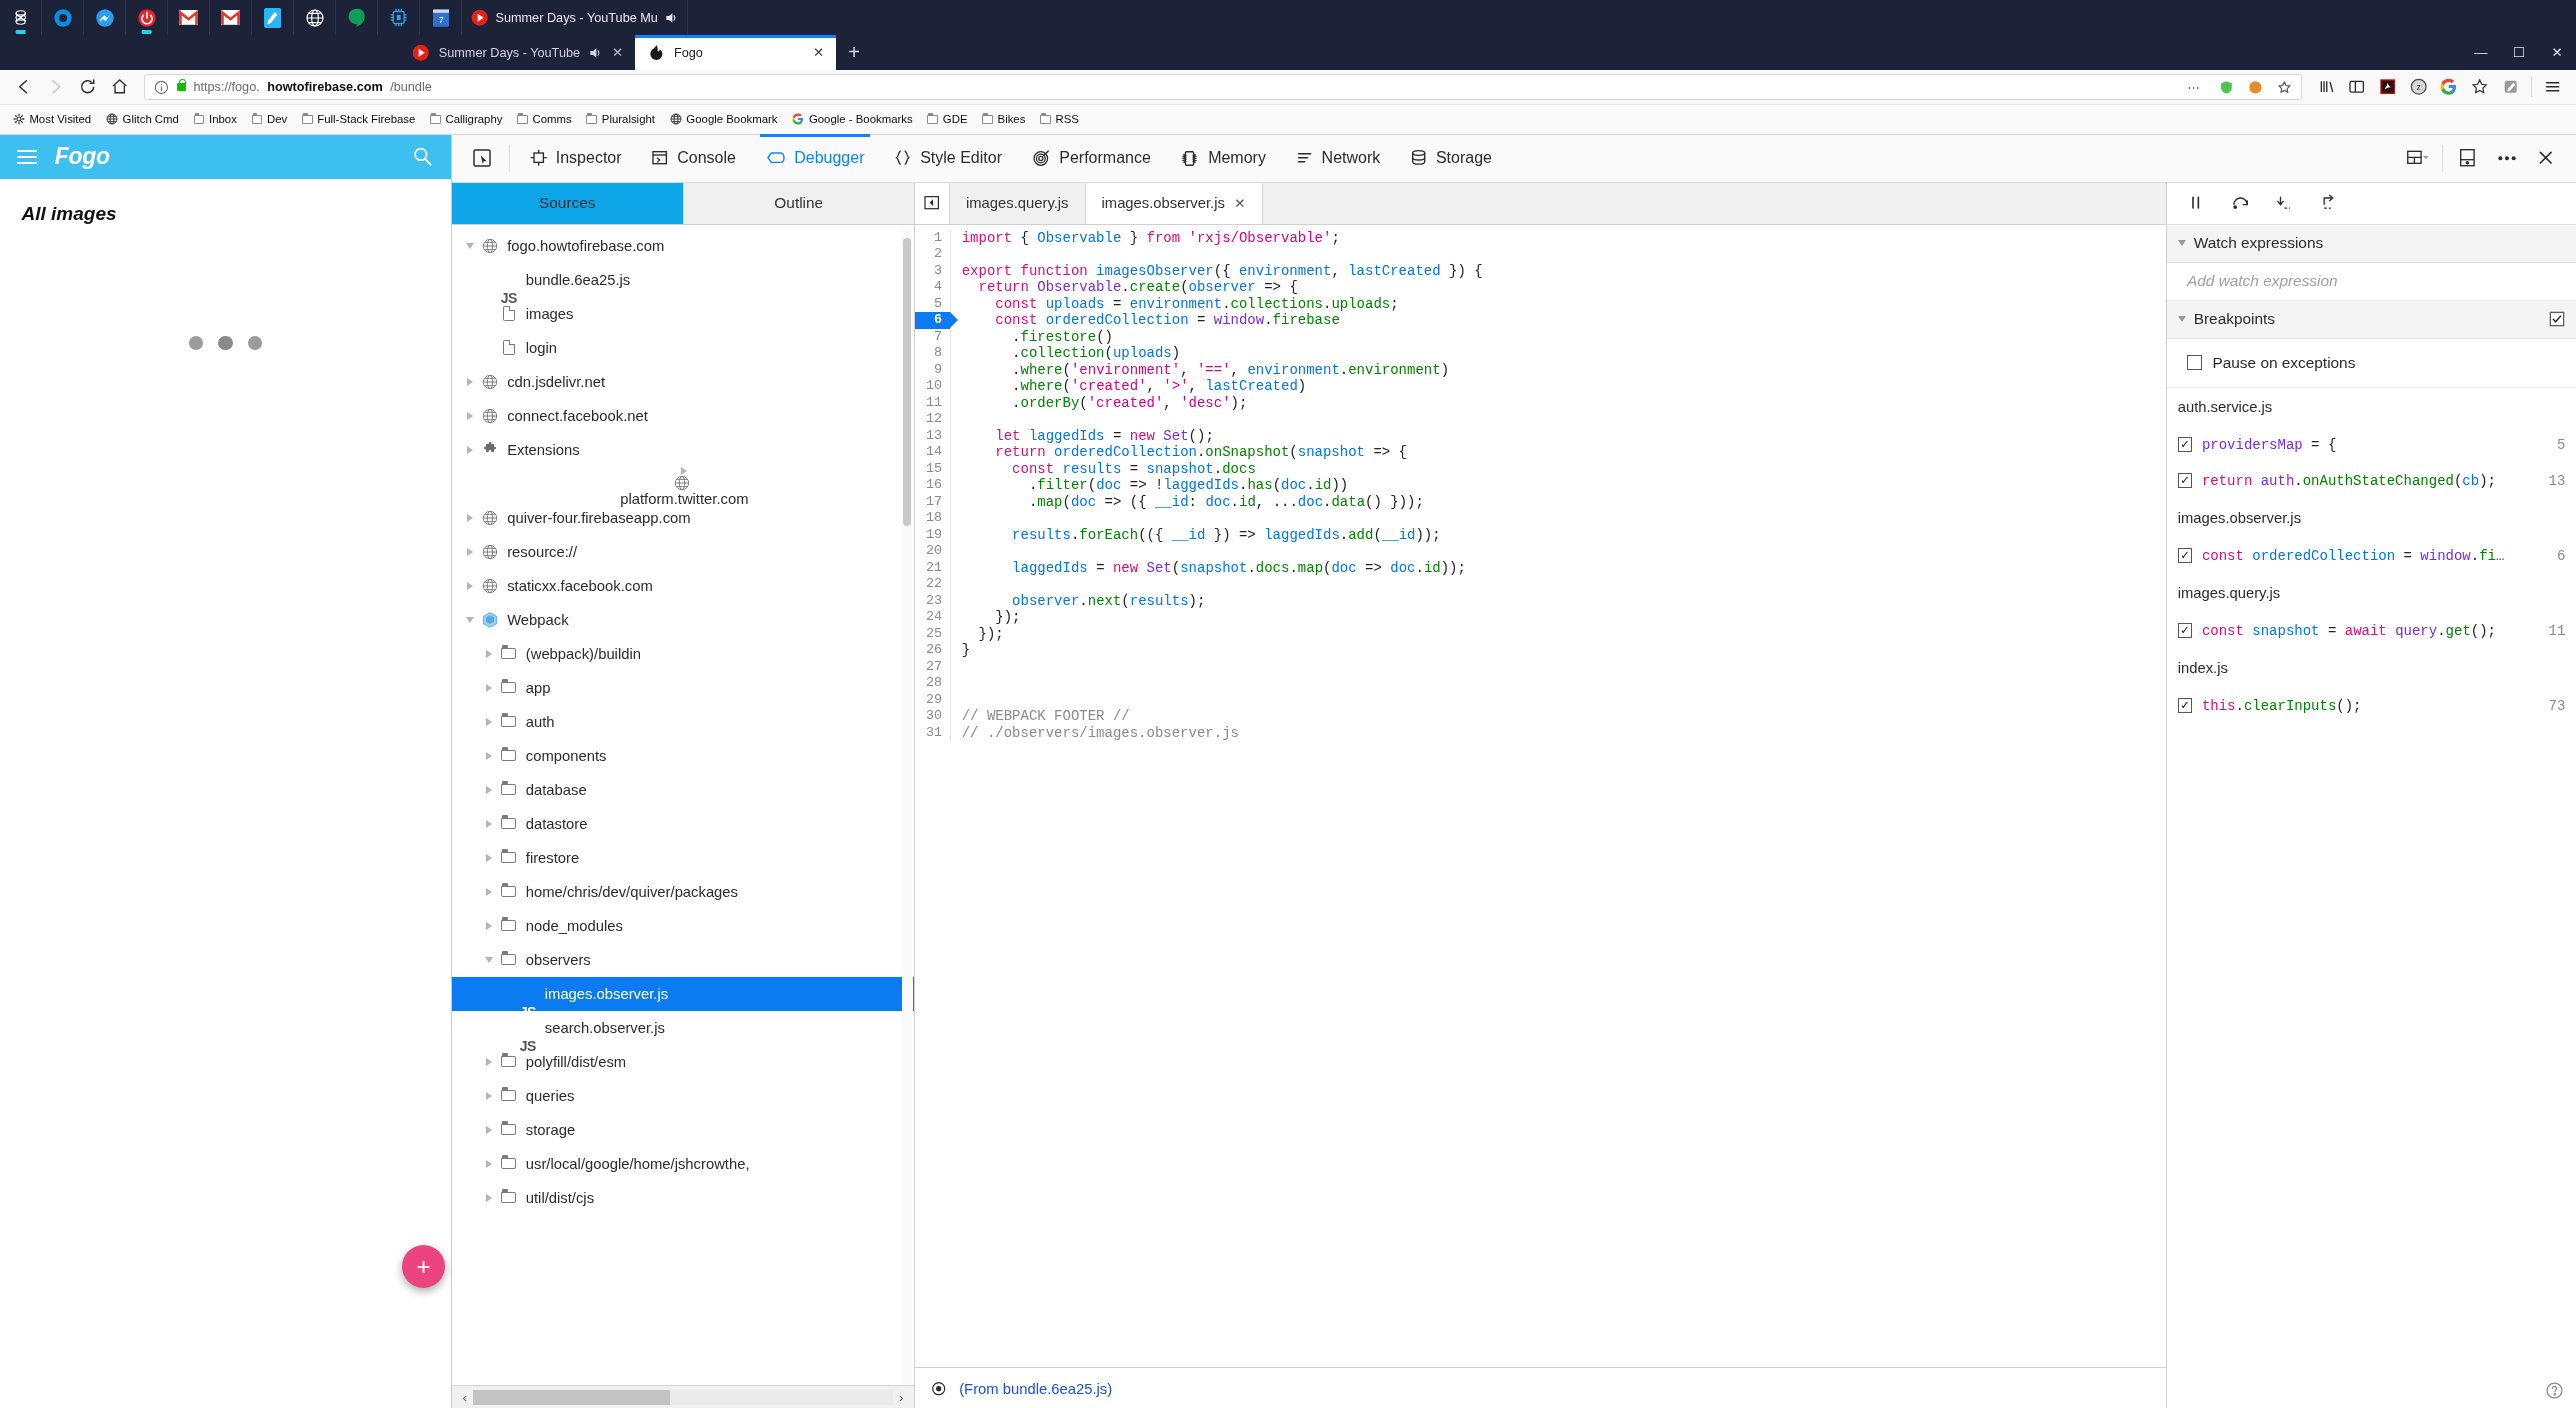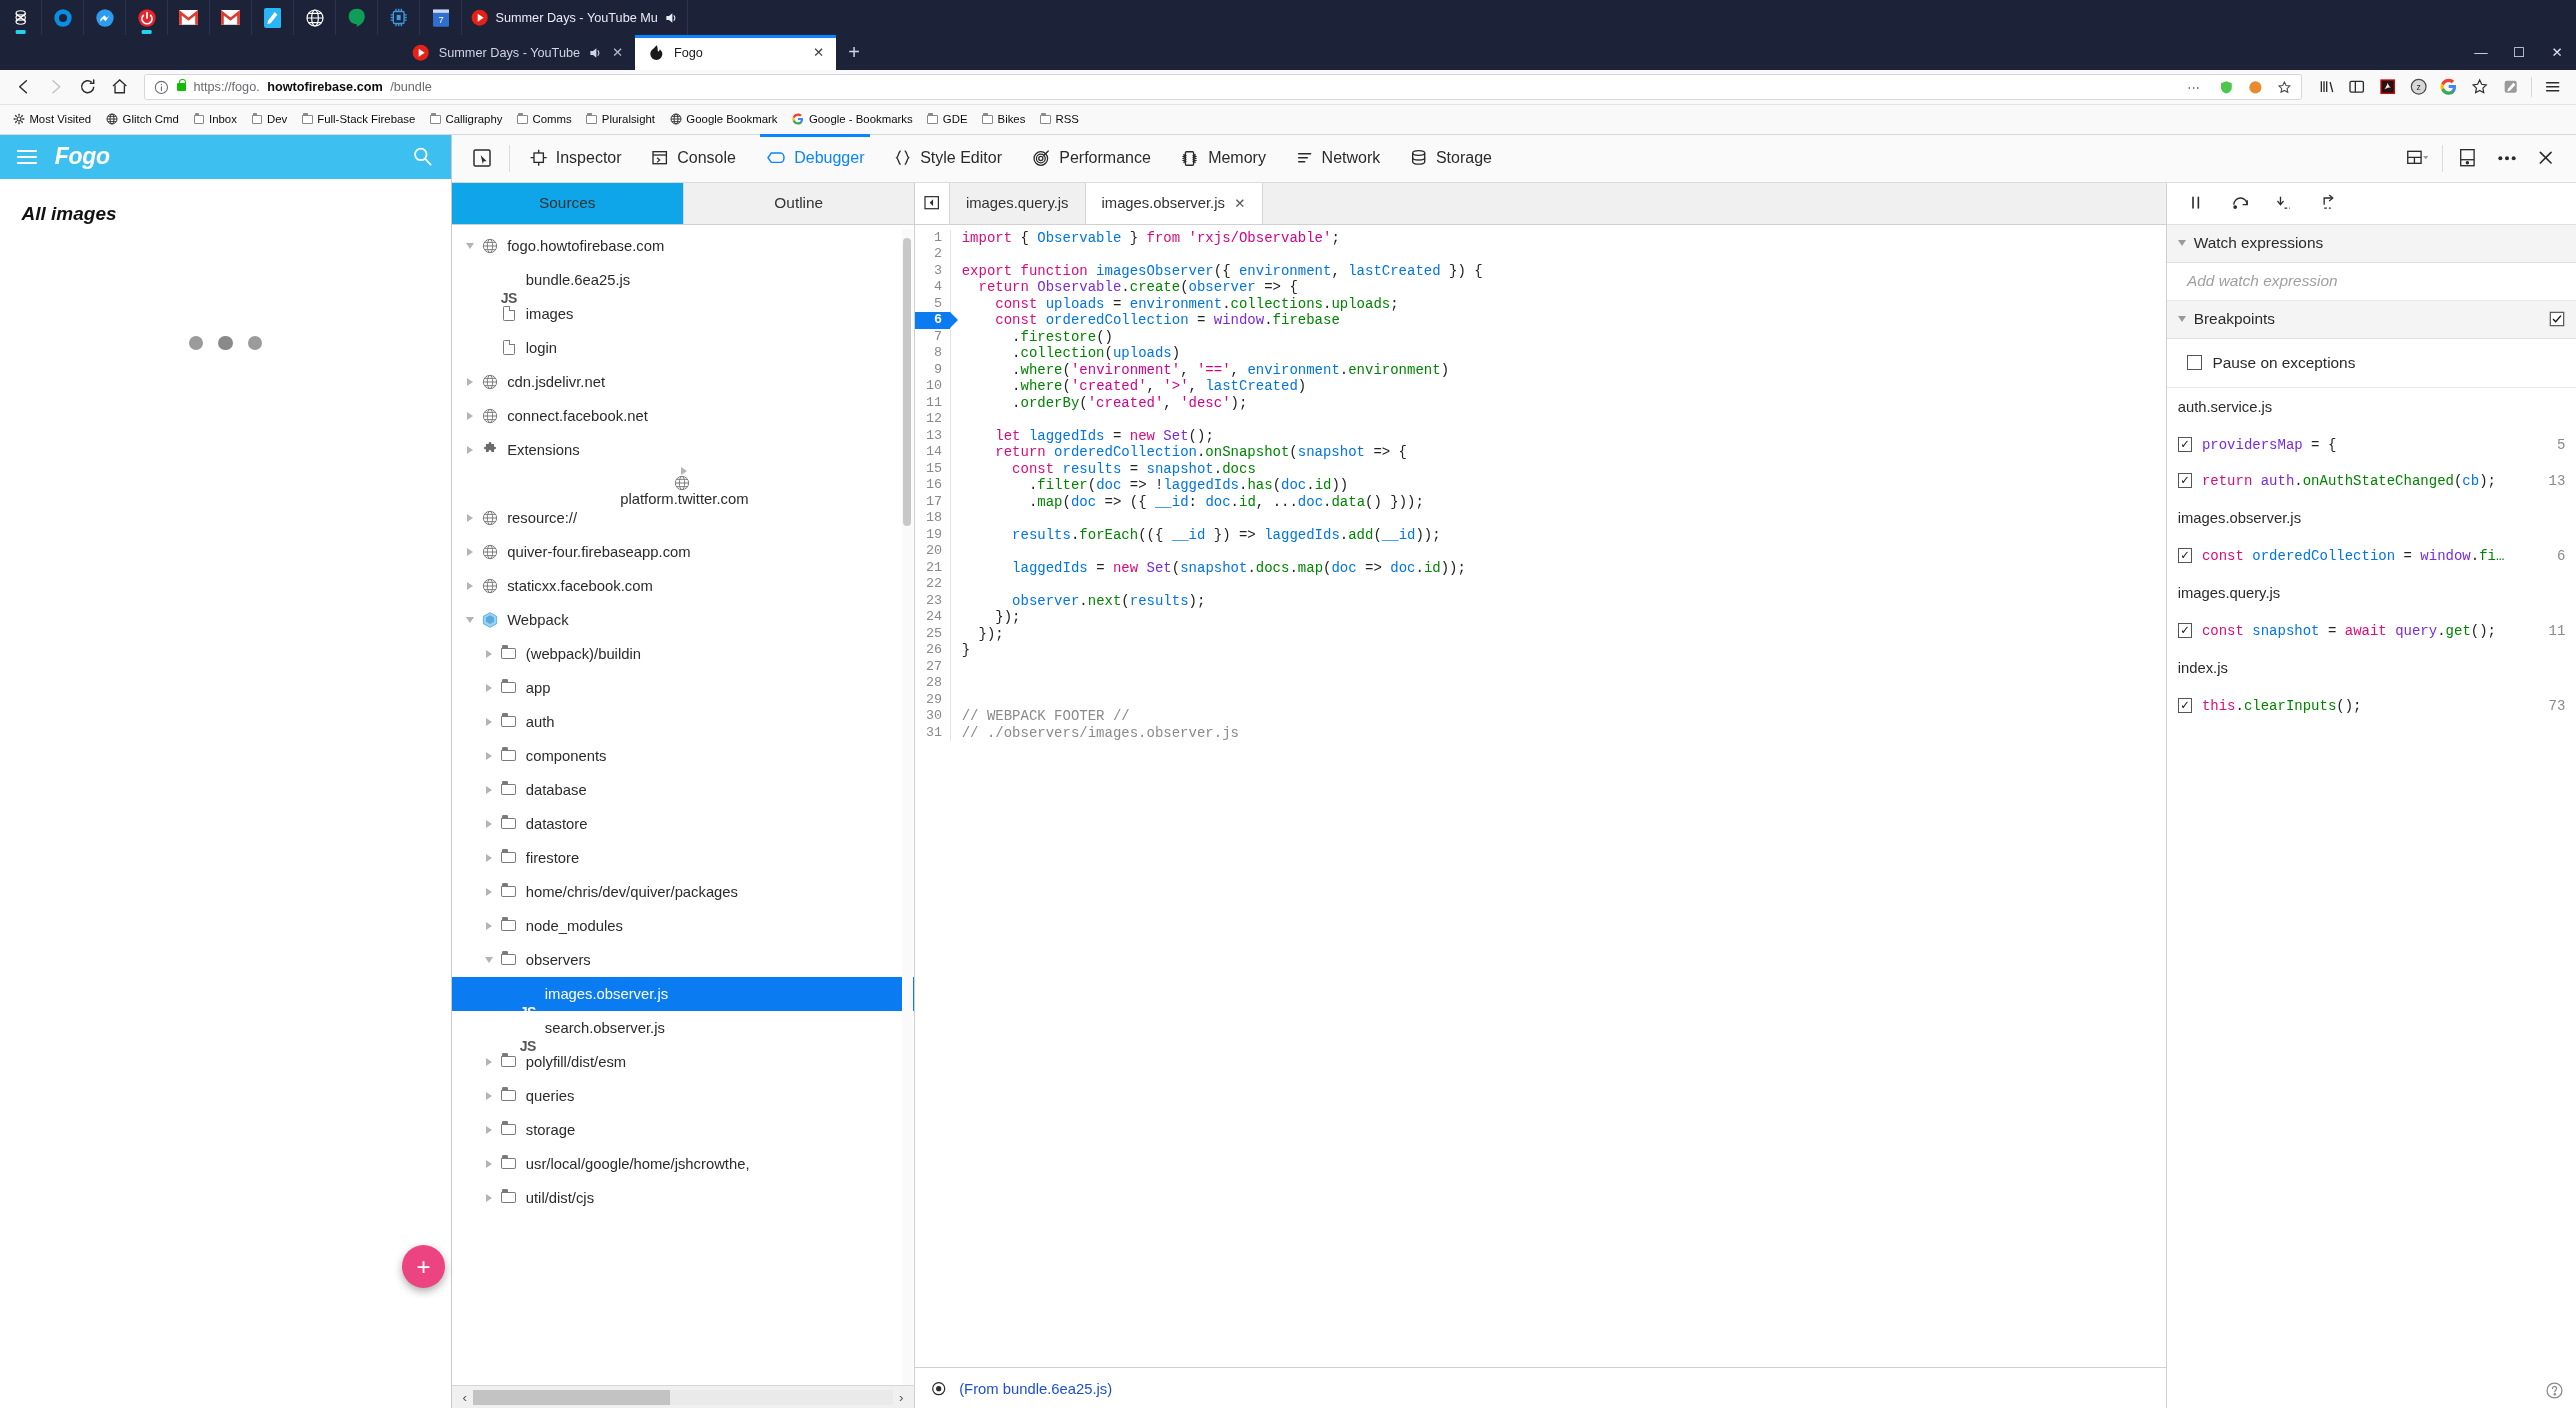--- a/index.html
+++ b/index.html
@@ -684,34 +684,34 @@
                 <span class="tw">
                   <span class="tri"></span>
                 </span>
                 <span class="ni">
                   <svg width="16" height="16" viewBox="0 0 24 24" fill="none" stroke="#7b7b7b" stroke-width="1.5">
                     <circle cx="12" cy="12" r="10"></circle>
                     <ellipse cx="12" cy="12" rx="4" ry="10"></ellipse>
                     <path d="M2 12h20M4 6.5h16M4 17.5h16"></path>
                   </svg>
                 </span>
-                <span>resource://</span>
+                <span>quiver-four.firebaseapp.com</span>
               </div>
               <div class="node" style="padding-left: 9.4px;">
                 <span class="tw">
                   <span class="tri"></span>
                 </span>
                 <span class="ni">
                   <svg width="16" height="16" viewBox="0 0 24 24" fill="none" stroke="#7b7b7b" stroke-width="1.5">
                     <circle cx="12" cy="12" r="10"></circle>
                     <ellipse cx="12" cy="12" rx="4" ry="10"></ellipse>
                     <path d="M2 12h20M4 6.5h16M4 17.5h16"></path>
                   </svg>
                 </span>
-                <span>quiver-four.firebaseapp.com</span>
+                <span>resource://</span>
               </div>
               <div class="node" style="padding-left: 9.4px;">
                 <span class="tw">
                   <span class="tri"></span>
                 </span>
                 <span class="ni">
                   <svg width="16" height="16" viewBox="0 0 24 24" fill="none" stroke="#7b7b7b" stroke-width="1.5">
                     <circle cx="12" cy="12" r="10"></circle>
                     <ellipse cx="12" cy="12" rx="4" ry="10"></ellipse>
                     <path d="M2 12h20M4 6.5h16M4 17.5h16"></path>

